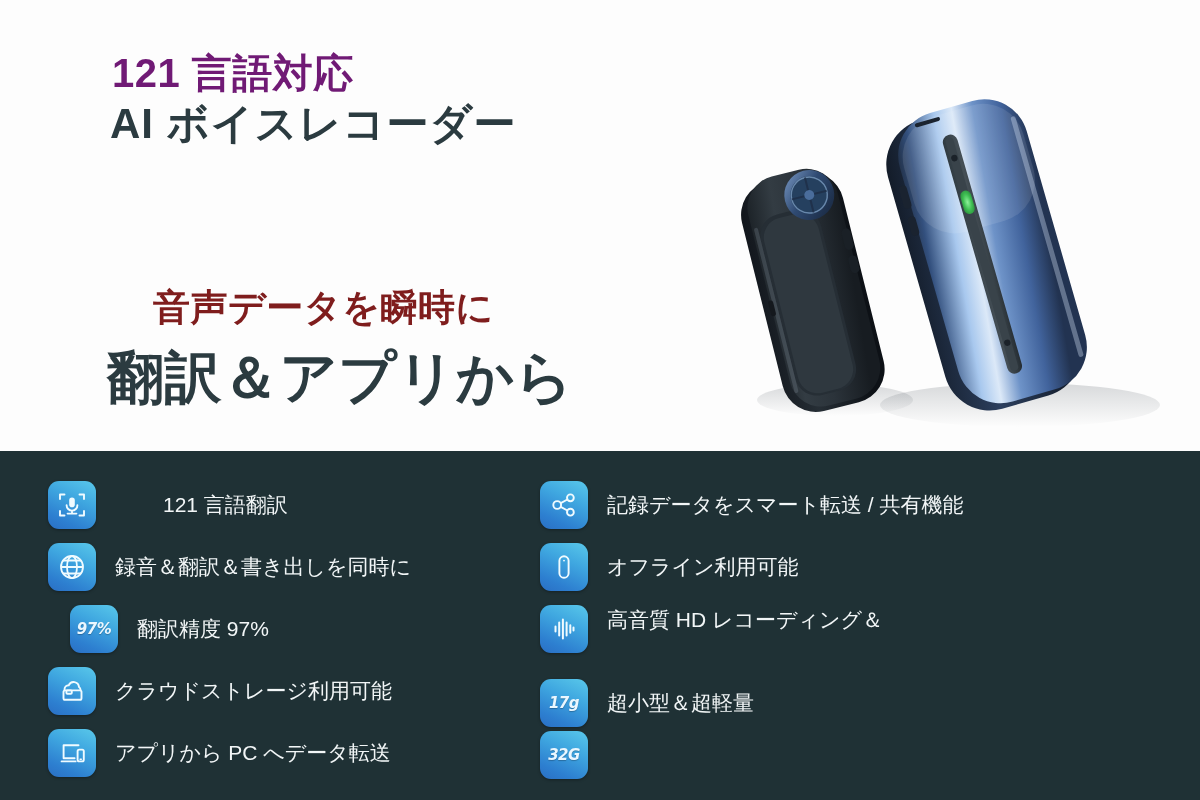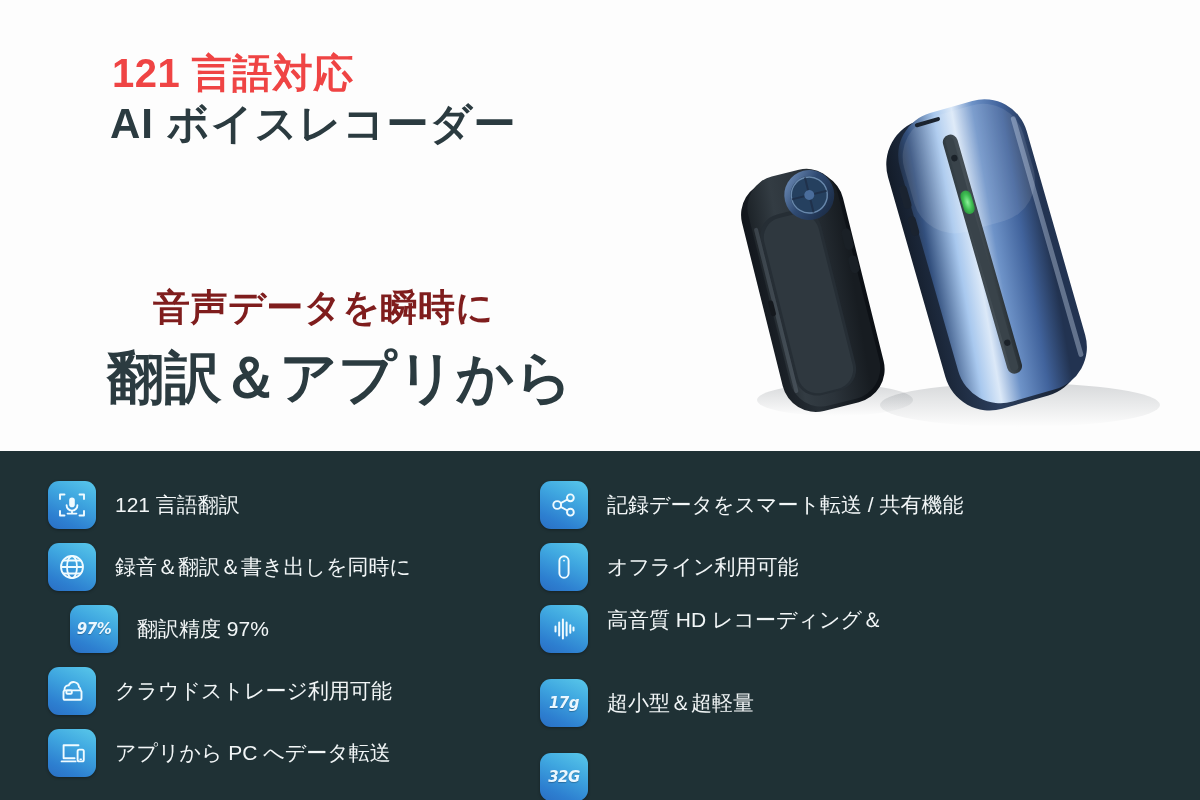--- a/index.html
+++ b/index.html
@@ -21,21 +21,21 @@
     position:absolute; left:0; top:0; width:1200px; height:451px;
     background:#fdfdfd;
     overflow:hidden;
   }
   #hero-copy {
     position:absolute; left:0; top:0; width:720px; height:451px;
   }
   .eyebrow {
     position:absolute; left:112px; top:46px;
     font-size:40px; font-weight:700; letter-spacing:0.5px;
-    color:#ef4444; white-space:nowrap;
+    color:#701a75; white-space:nowrap;
   }
   .headline {
     position:absolute; left:110px; top:96px;
     font-size:42px; font-weight:700; letter-spacing:1px;
     color:#2b3b40; white-space:nowrap;
   }
   .sub1 {
     position:absolute; left:153px; top:283px;
     font-size:37px; font-weight:700; letter-spacing:0.5px;
     color:#7f1d1d; white-space:nowrap;
@@ -206,21 +206,21 @@
           <rect x="52" y="224" width="5" height="16" rx="2.5" fill="#14181d"></rect>
         </g>
       </svg>
     </div>
   </section>
 
   <section id="features">
 
     <div class="col" id="col-left">
 
-      <div class="feat" style="top:30px;">
+      <div class="feat" style="top:30px;gap:48px;">
         <span class="feat-icon">
           <svg width="30" height="30" viewBox="0 0 30 30" fill="none" stroke="#f0fbff" stroke-width="1.9" stroke-linecap="round" stroke-linejoin="round">
             <path d="M3 9V4.5h4.5M27 9V4.5h-4.5M3 21v4.5h4.5M27 21v4.5h-4.5"></path>
             <rect x="12.2" y="7.6" width="5.6" height="9.6" rx="2.8" fill="#f0fbff" stroke="none"></rect>
             <path d="M9.6 15.2a5.4 5.4 0 0 0 10.8 0M15 20.6v2.2"></path>
             <path d="M10.4 23.6h9.2" stroke-width="1.6"></path>
           </svg>
         </span>
         <span class="feat-text">121 言語翻訳</span>
       </div>
@@ -302,20 +302,20 @@
         </span>
       </div>
 
       <div class="feat" style="top:228px;">
         <span class="feat-icon">
           <span class="badge-txt">17g</span>
         </span>
         <span class="feat-text">超小型＆超軽量</span>
       </div>
 
-      <div class="feat" style="top:302px;justify-content:center;">
+      <div class="feat" style="top:280px;justify-content:center;">
         <span class="feat-icon">
           <span class="badge-txt">32G</span>
         </span>
       </div>
     </div>
   </section>
 </div>
 
 </body></html>

